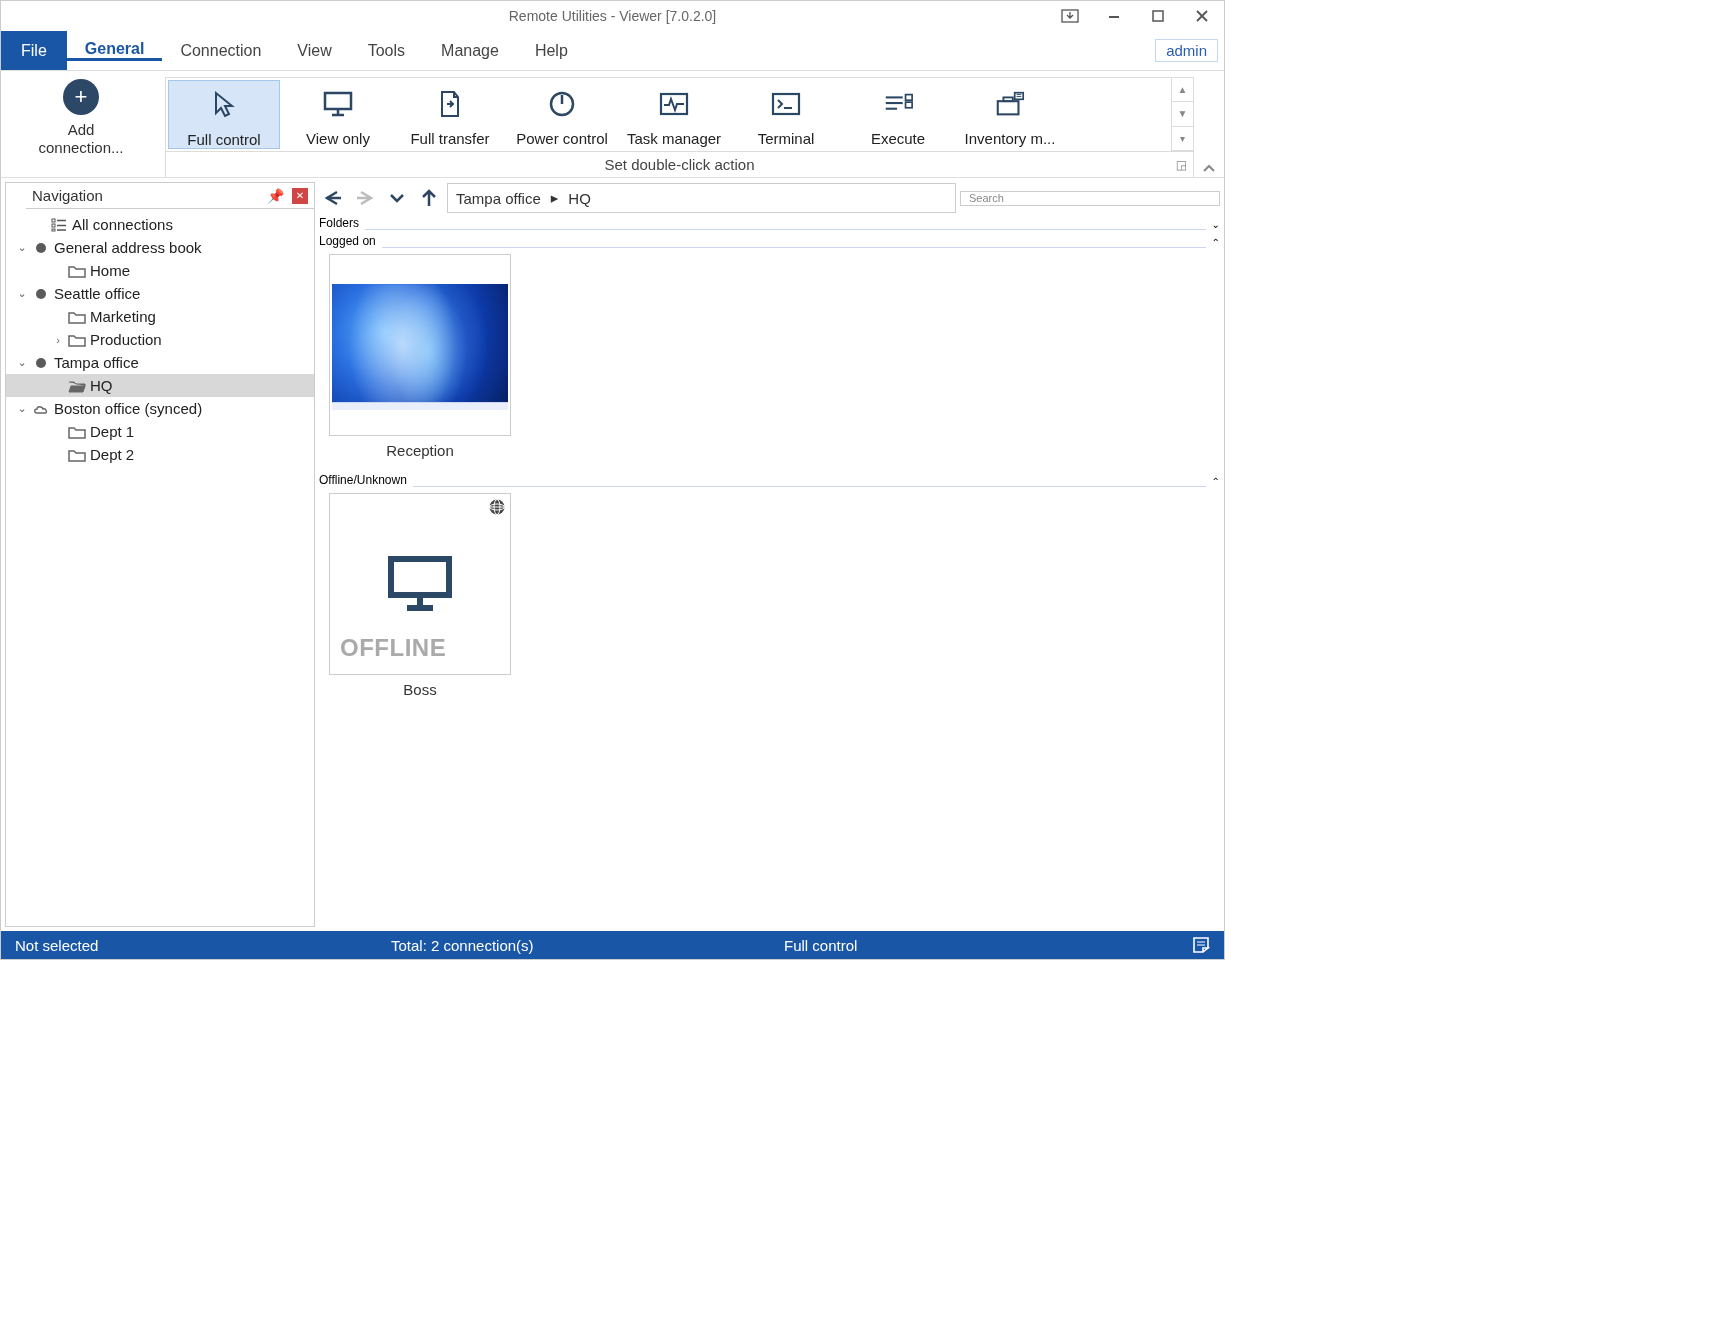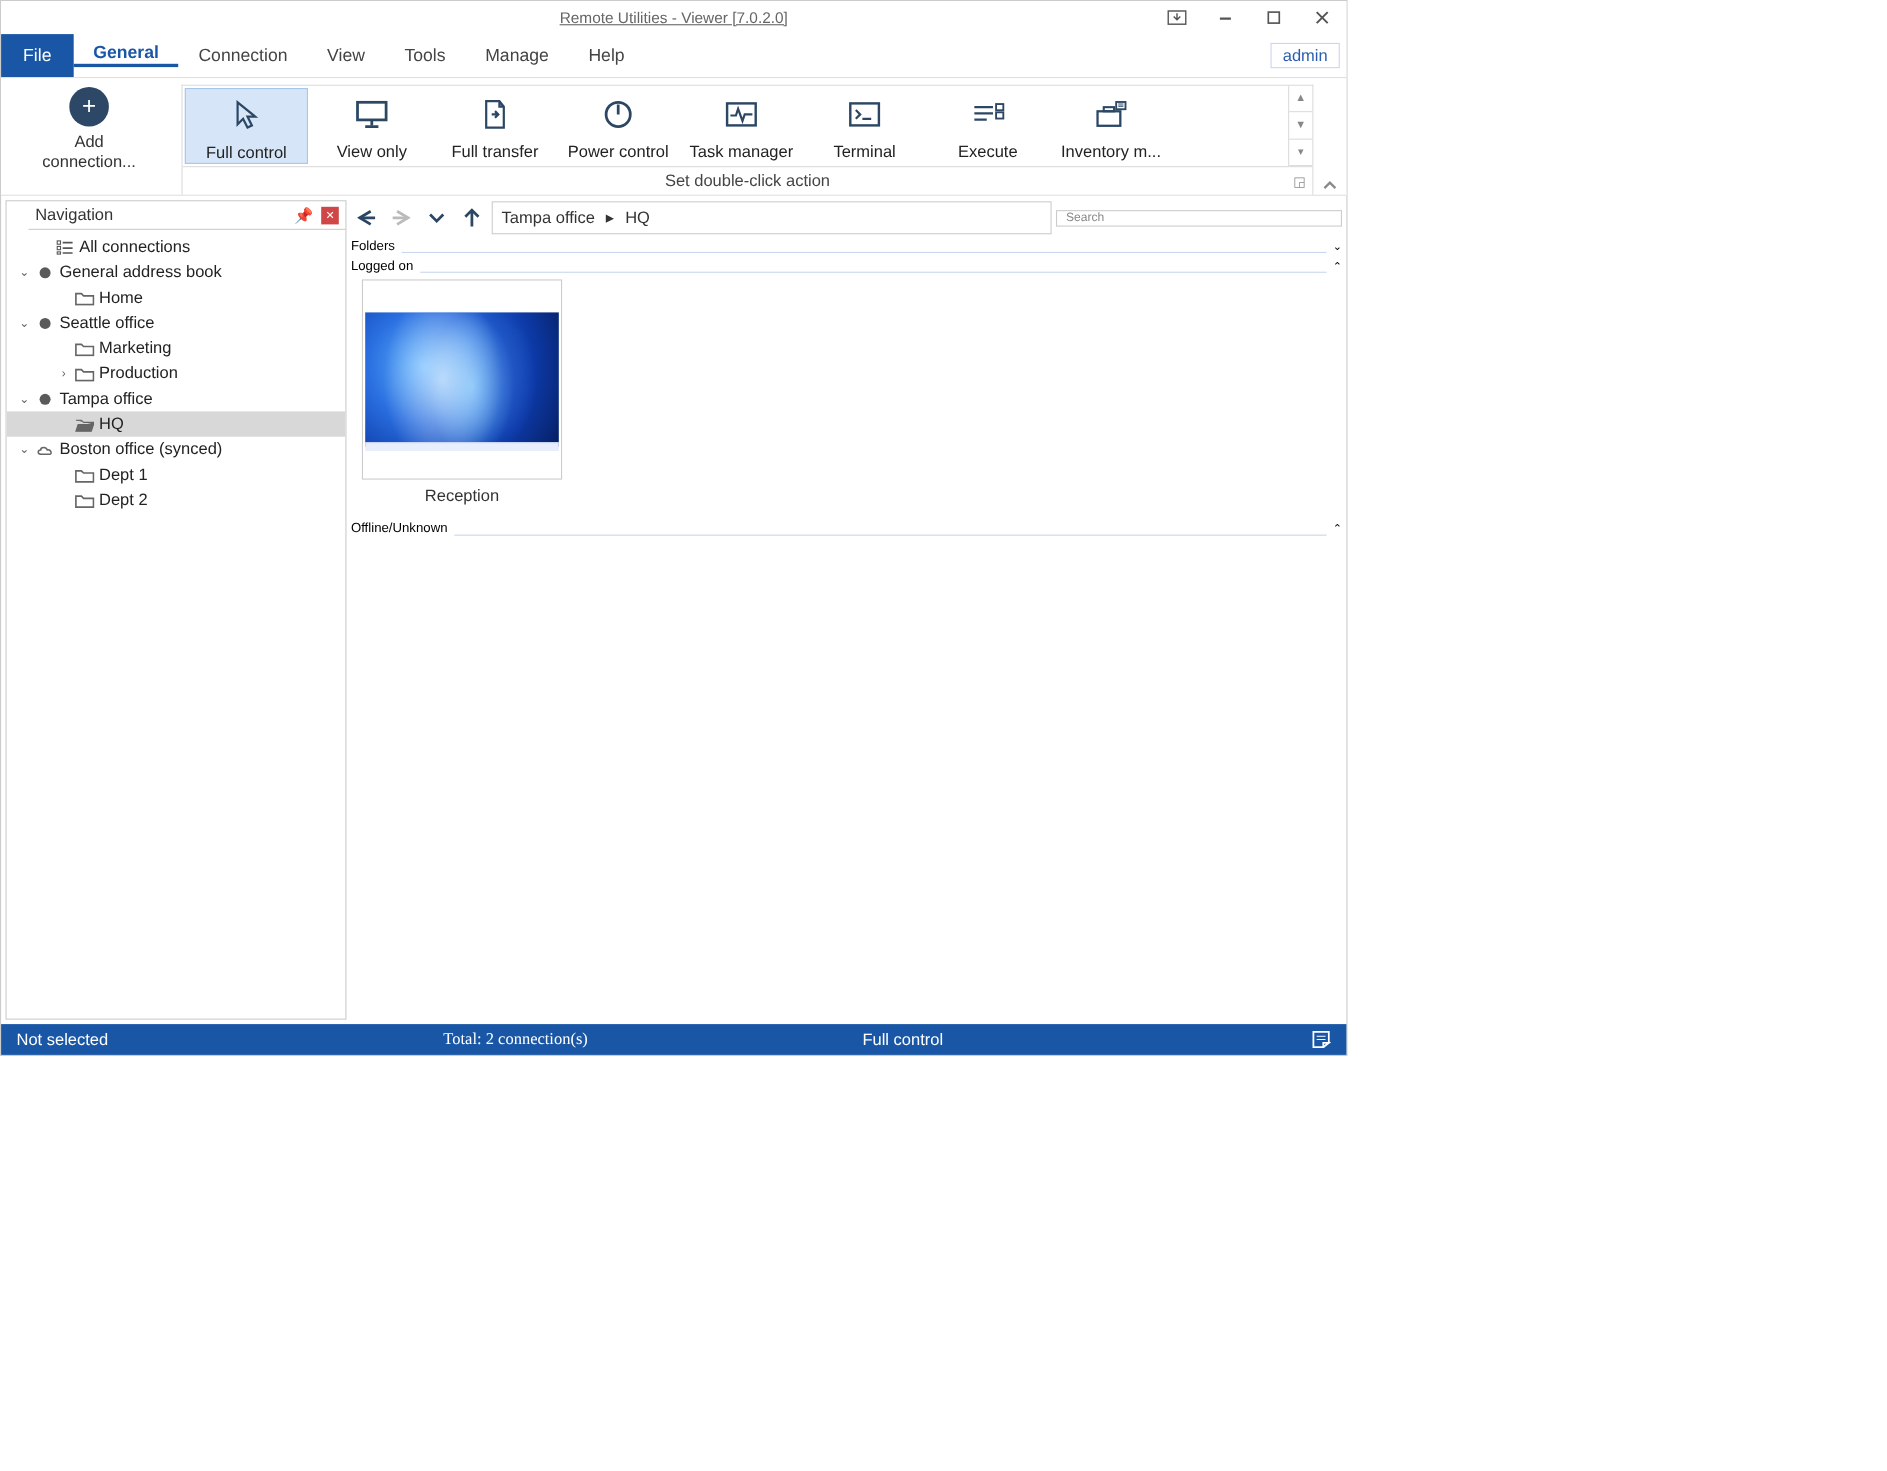--- a/index.html
+++ b/index.html
@@ -1,21 +1,21 @@
 <!DOCTYPE html>
 <html><head>
 <meta charset="utf-8">
 <style>
 * { box-sizing: border-box; margin: 0; padding: 0; }
 body { font-family: "Segoe UI", Tahoma, sans-serif; font-size: 14px; color: #333; background: #fff; overflow: hidden; }
 .window { width: 1225px; height: 960px; display: flex; flex-direction: column; border: 1px solid #ccc; }
 
 
 .titlebar { height: 30px; background: #fff; display: flex; align-items: center; position: relative; }
-.titlebar .title { flex: 1; text-align: center; font-size: 14px; color: #666; text-decoration: underline; }
+.titlebar .title { flex: 1; text-align: center; font-size: 14px; color: #666; }
 .titlebar .controls { position: absolute; right: 0; display: flex; }
 .titlebar .controls .ctl { width: 44px; height: 30px; display: flex; align-items: center; justify-content: center; color: #555; }
 
 
 .menubar { height: 40px; background: #fff; display: flex; align-items: stretch; border-bottom: 1px solid #e0e0e0; position: relative; }
 .menubar .file-tab { background: #1957a6; color: #fff; padding: 0 20px; display: flex; align-items: center; font-size: 16px; }
 .menubar .tabs { display: flex; align-items: center; }
 .menubar .tab { padding: 0 18px; display: flex; align-items: center; font-size: 16px; color: #444; }
 .menubar .tab.active { color: #1957a6; font-weight: 600; border-bottom: 3px solid #1957a6; }
 .menubar .userbox { margin-left: auto; border: 1px solid #c6d8f0; color: #2a5db0; padding: 2px 10px; align-self: center; margin-right: 6px; font-size: 15px; }
@@ -414,27 +414,48 @@
           </div>
           <div class="thumb-label">Reception</div>
         </div>
       </div>
 
       <div class="section-header">
         <span>Offline/Unknown</span>
           <div class="line"></div>
           <span class="chev">⌃</span>
       </div>
+      <div class="items-area">
+        <div class="thumb-card">
+          <div class="thumb offline">
+            <div class="globe">
+                <svg width="18" height="18">
+                  <circle cx="9" cy="9" r="7.5" fill="#444"></circle>
+                  <ellipse cx="9" cy="9" rx="7.5" ry="3" fill="none" stroke="#fff" stroke-width="1"></ellipse>
+                  <ellipse cx="9" cy="9" rx="3" ry="7.5" fill="none" stroke="#fff" stroke-width="1"></ellipse>
+                  <line x1="1.5" y1="9" x2="16.5" y2="9" stroke="#fff"></line>
+                </svg>
+              </div>
+            <svg class="mon-ico" width="70" height="62" viewBox="0 0 70 62">
+                <rect x="6" y="6" width="58" height="36" fill="none" stroke="#2b4866" stroke-width="6"></rect>
+                <line x1="35" y1="42" x2="35" y2="52" stroke="#2b4866" stroke-width="6"></line>
+                <line x1="22" y1="55" x2="48" y2="55" stroke="#2b4866" stroke-width="6"></line>
+              </svg>
+            <div class="offline-text">OFFLINE</div>
+          </div>
+          <div class="thumb-label">Boss</div>
+        </div>
+      </div>
     </div>
   </div>
 
   <div class="statusbar">
     <div class="cell">Not selected</div>
     <div class="spacer"></div>
-    <div class="cell" style="position:absolute; left:389px;font-family:Liberation Serif, serif;">Total: 2 connection(s)</div>
+    <div class="cell" style="position:absolute; left:377px;">Total: 2 connection(s)</div>
     <div class="cell" style="position:absolute; left:770px;">Full control</div>
     <div class="cell" style="margin-left:auto;">
       <svg width="18" height="18">
           <path d="M2 2 L16 2 L16 12 L11 12 L11 16 L2 16 Z M11 12 L16 12 L11 16" fill="none" stroke="#fff" stroke-width="1.6"></path>
           <line x1="5" y1="6" x2="13" y2="6" stroke="#fff"></line>
           <line x1="5" y1="9" x2="13" y2="9" stroke="#fff"></line>
         </svg>
     </div>
   </div>
 

